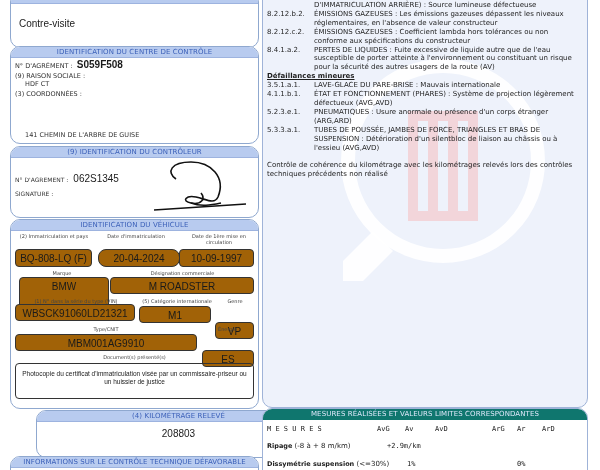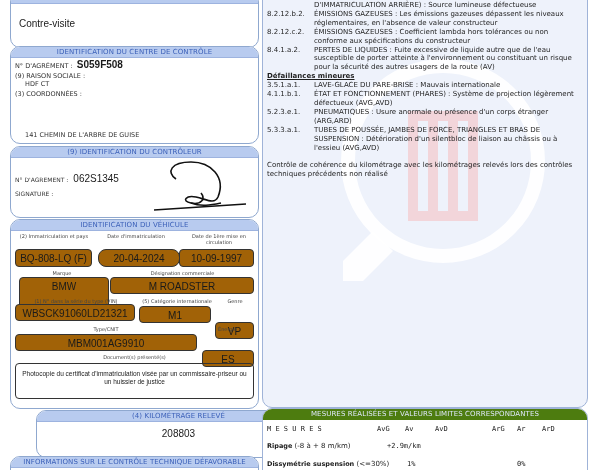--- a/index.html
+++ b/index.html
@@ -18,21 +18,21 @@
     background: #b8cbef;
     color: #3a5fb8;
     font-size: 7px;
     line-height: 11px;
     text-align: center;
     letter-spacing: 0.1px;
     border-bottom: 1px solid #9db3df;
     white-space: nowrap;
     overflow: hidden;
   }
-  .panel-header.dark { background: #4d7c0f; color: #dfe8fb; border-bottom: none; }
+  .panel-header.dark { background: #0f766e; color: #dfe8fb; border-bottom: none; }
   .label { font-size: 6.5px; color: #333; }
   .small-label { font-size: 5px; color: #444; text-align: center; position: absolute; white-space: nowrap; }
   .field {
     position: absolute;
     border: 1px solid #333;
     border-radius: 4px;
     background: #a16207;
     font-family: "Liberation Sans", sans-serif;
     font-size: 10px;
     text-align: center;

